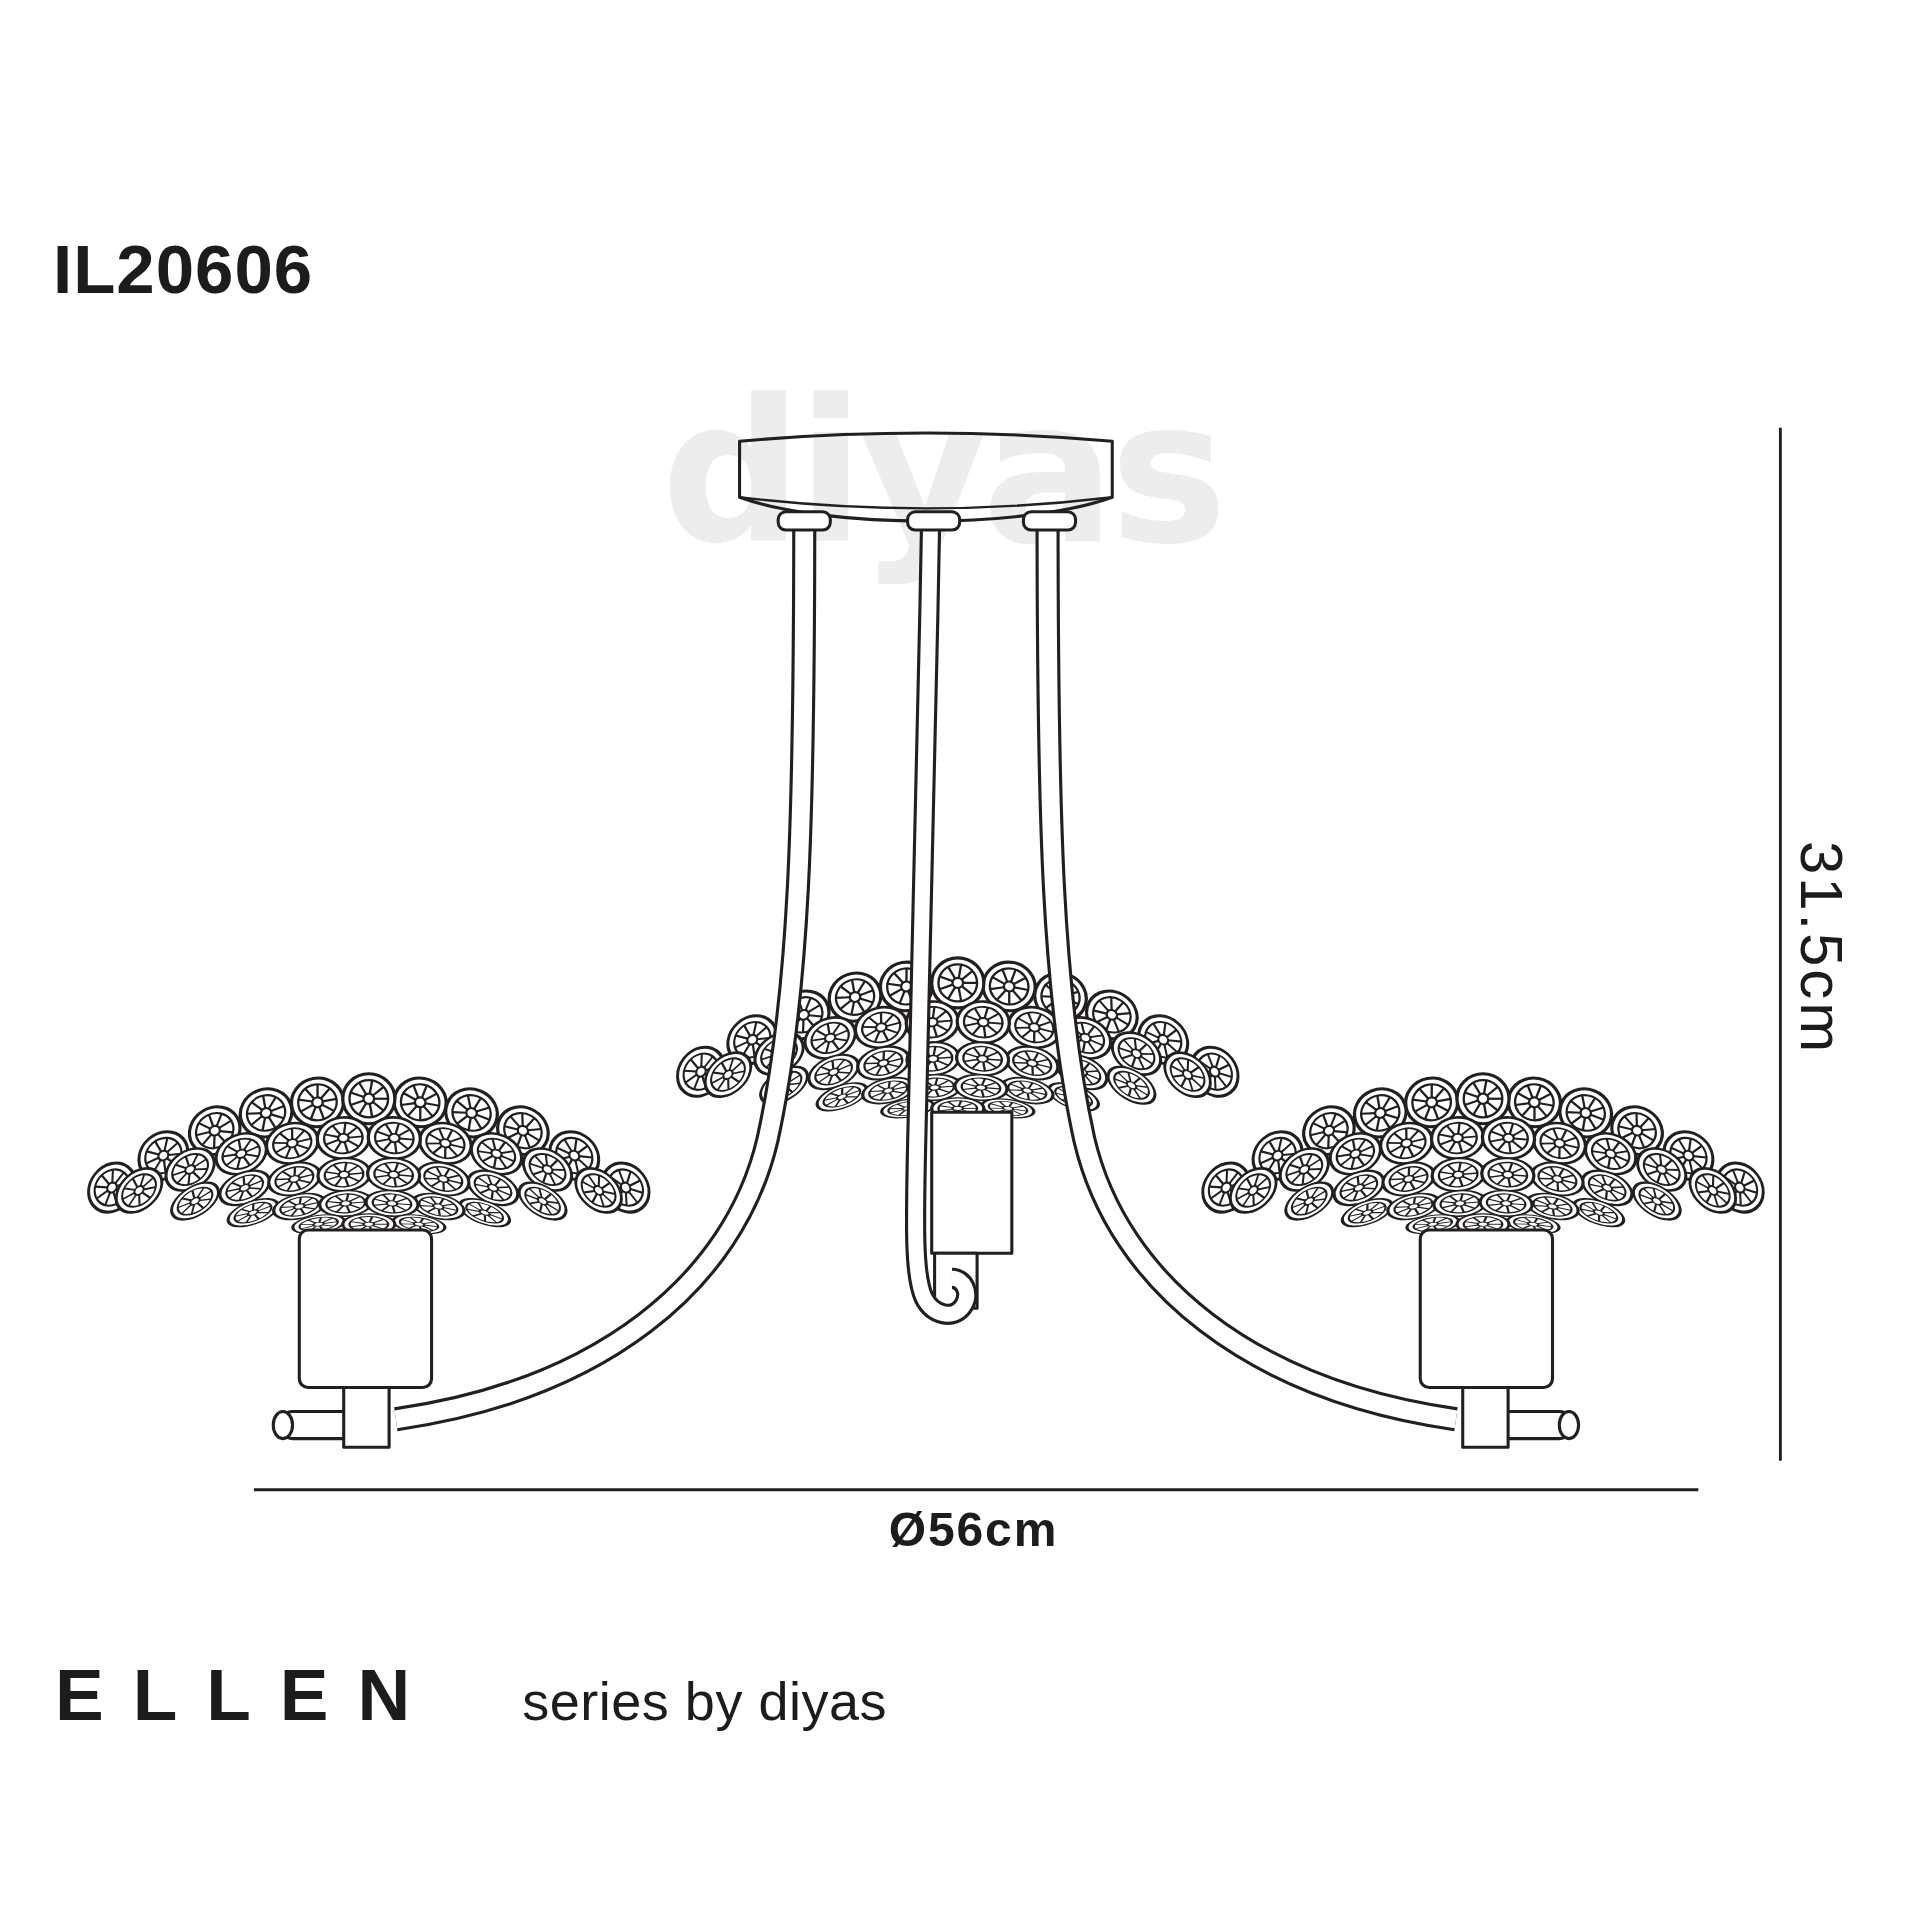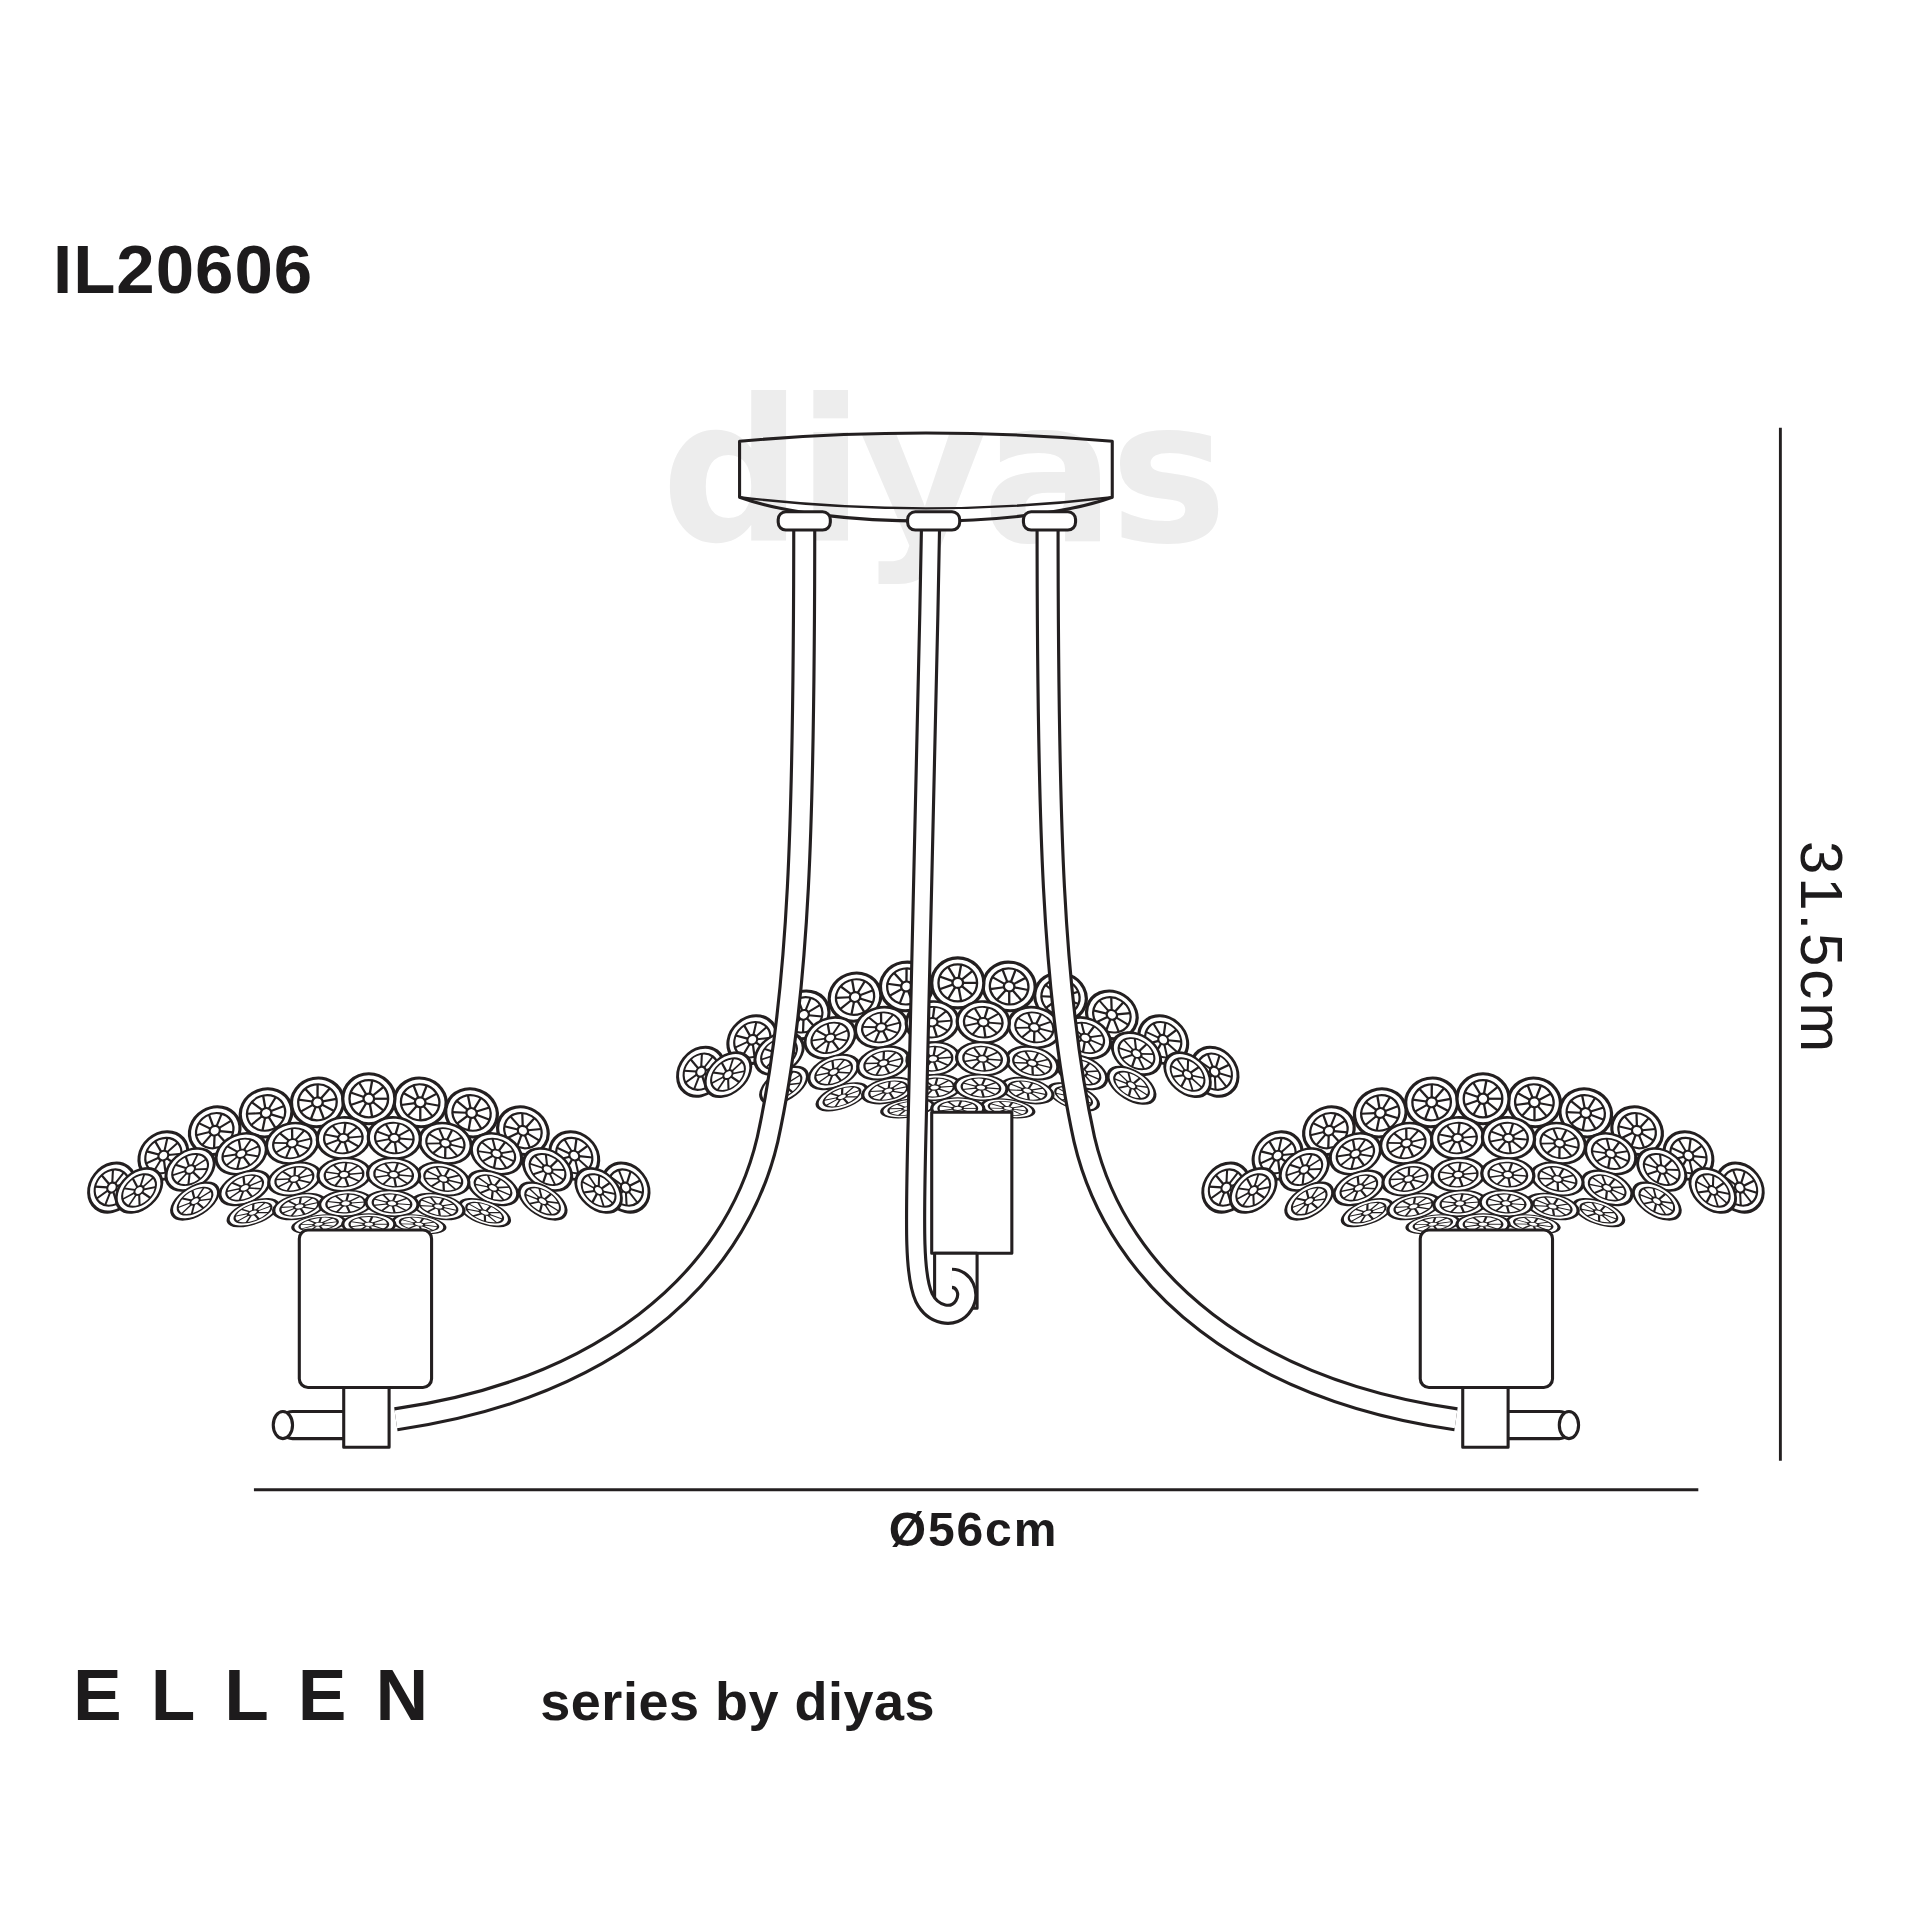--- a/index.html
+++ b/index.html
@@ -23,22 +23,22 @@
   .r-out{fill:var(--bg);stroke:var(--line);stroke-width:3.4px;}
   .r-thin{fill:none;stroke:var(--line);stroke-width:2.4px;}
   .r-hub{fill:var(--bg);stroke:var(--line);stroke-width:2.4px;}
   .wm-text{fill:var(--wm);font-family:"DejaVu Sans", sans-serif;font-weight:bold;letter-spacing:-6px;}
 
   
   .product-code{position:absolute;left:53px;top:230px;font-size:69px;font-weight:700;letter-spacing:1px;color:var(--ink);}
   .dim-width{position:absolute;left:732px;top:1502px;width:483px;text-align:center;font-size:48px;font-weight:700;letter-spacing:1.9px;color:var(--ink);}
   .dim-height{position:absolute;left:1821px;top:948px;transform:translate(-50%,-50%) rotate(90deg);font-size:60px;font-weight:400;letter-spacing:2.9px;color:var(--ink);white-space:nowrap;}
   .brand-row{position:absolute;left:55px;top:1653px;display:flex;align-items:baseline;gap:83px;}
-  .series-name{font-size:73px;font-weight:800;letter-spacing:29px;color:var(--ink);margin-left:18px;}
-  .series-byline{font-size:54px;font-weight:700;color:var(--ink);letter-spacing:0.5px;}
+  .series-name{font-size:73px;font-weight:800;letter-spacing:29px;color:var(--ink);}
+  .series-byline{font-size:54px;font-weight:400;color:var(--ink);letter-spacing:0.5px;}
 </style>
 </head>
 <body>
 
 <div class="stage">
 
   <svg class="drawing" viewBox="0 0 2000 2000" aria-hidden="true">
     <defs>
       <g id="ring">
         <circle class="r-out" r="27"></circle>

